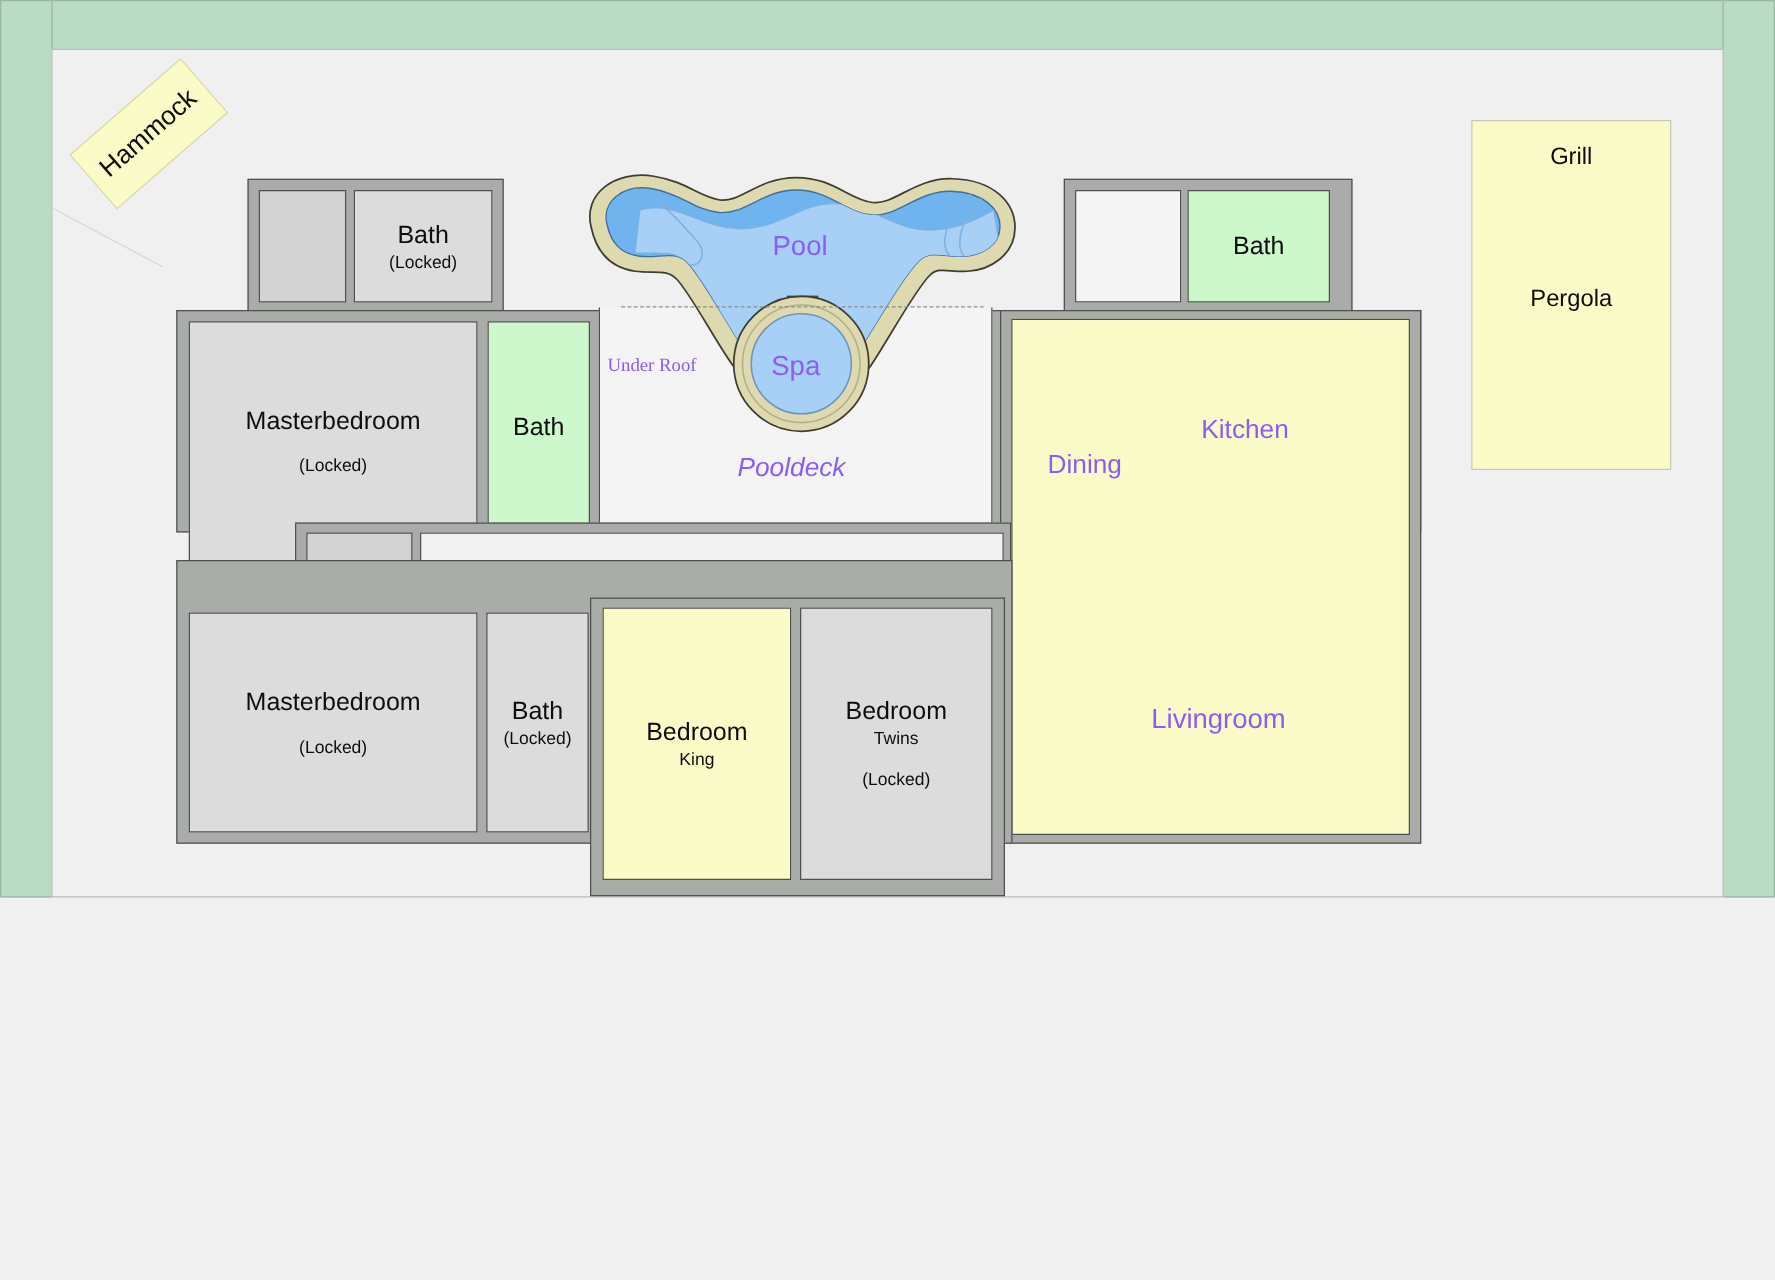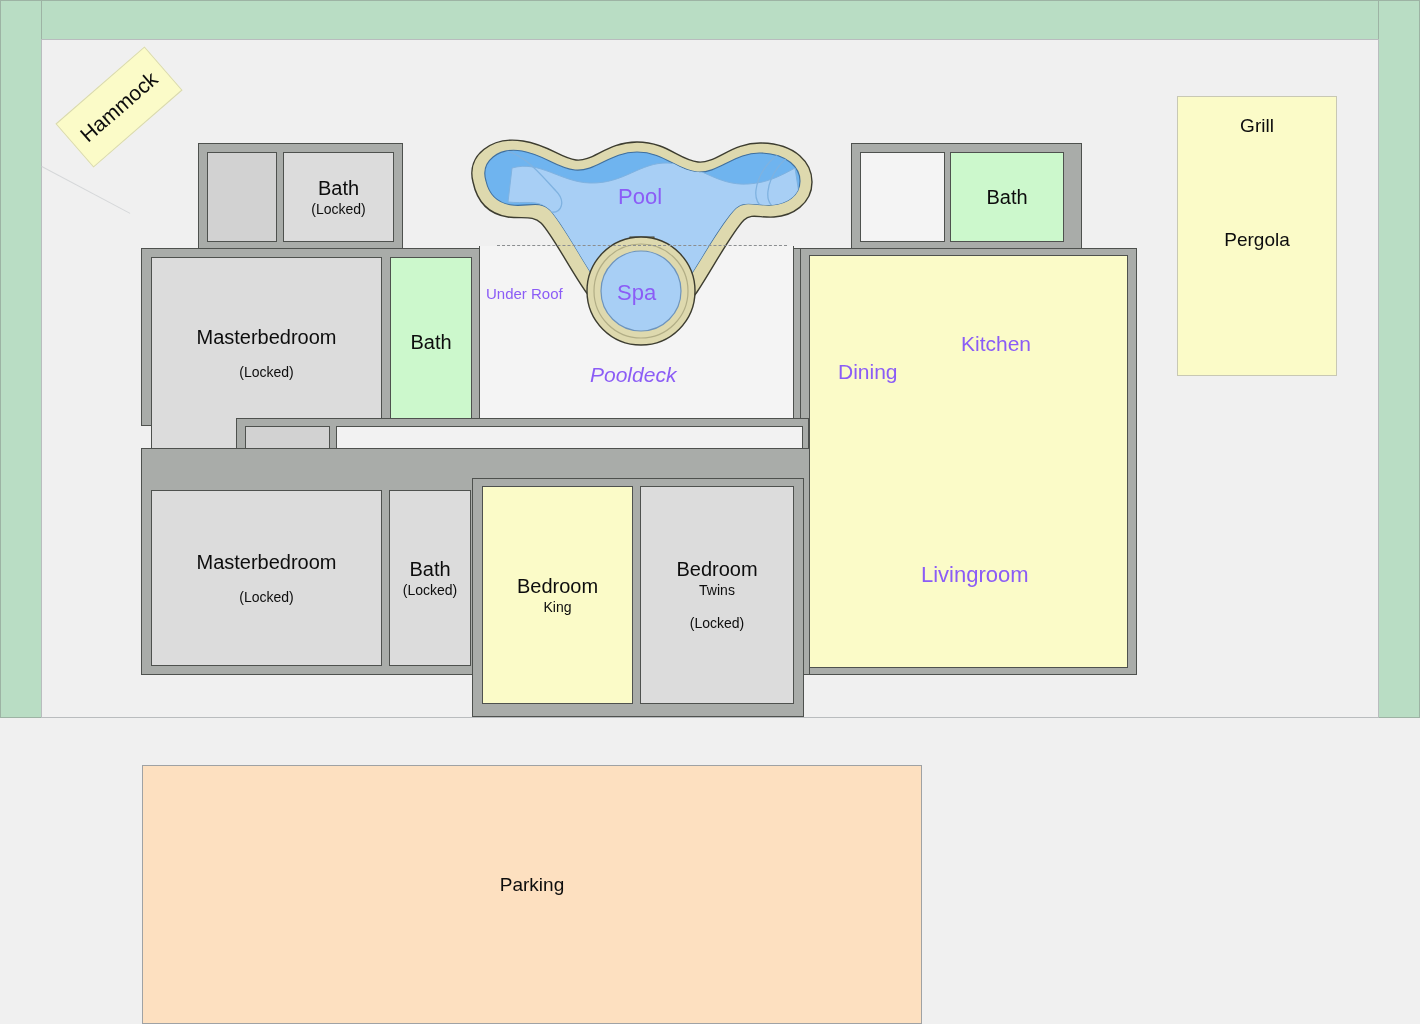--- a/index.html
+++ b/index.html
@@ -296,25 +296,22 @@
     <circle cx="641" cy="291" r="47" fill="#ded9ae" stroke="#b2ae86" stroke-width="1.2"></circle>
 
     <circle cx="641" cy="291" r="40" fill="#a8cff5" stroke="#6d94bd" stroke-width="1.2"></circle>
   </svg>
 
   <div class="dash" style="left:497px; top:245px; width:290px;"></div>
 
   <div class="plan-label label-pool" style="left:618px; top:184px;">Pool</div>
   <div class="plan-label label-spa" style="left:617px; top:280px;">Spa</div>
   <div class="plan-label label-deck" style="left:590px; top:363px;font-style:italic;">Pooldeck</div>
-  <div class="plan-label label-roof" style="left:486px; top:285px;">Under Roof</div>
+  <div class="plan-label label-roof" style="left:486px; top:285px;font-family:Liberation Serif, serif;">Under Roof</div>
 
   <div class="amenity" style="left:1177px; top:96px; width:160px; height:280px;">
     <span class="lbl" style="top:18px;">Grill</span>
     <span class="lbl" style="top:132px;">Pergola</span>
   </div>
 
 
-  <div class="parking" style="left:142px; top:765px; width:780px; height:259px;">
-    <span style="position:relative; top:-10px;">Parking</span>
-  </div>
 
 </div>
 
 </body></html>

